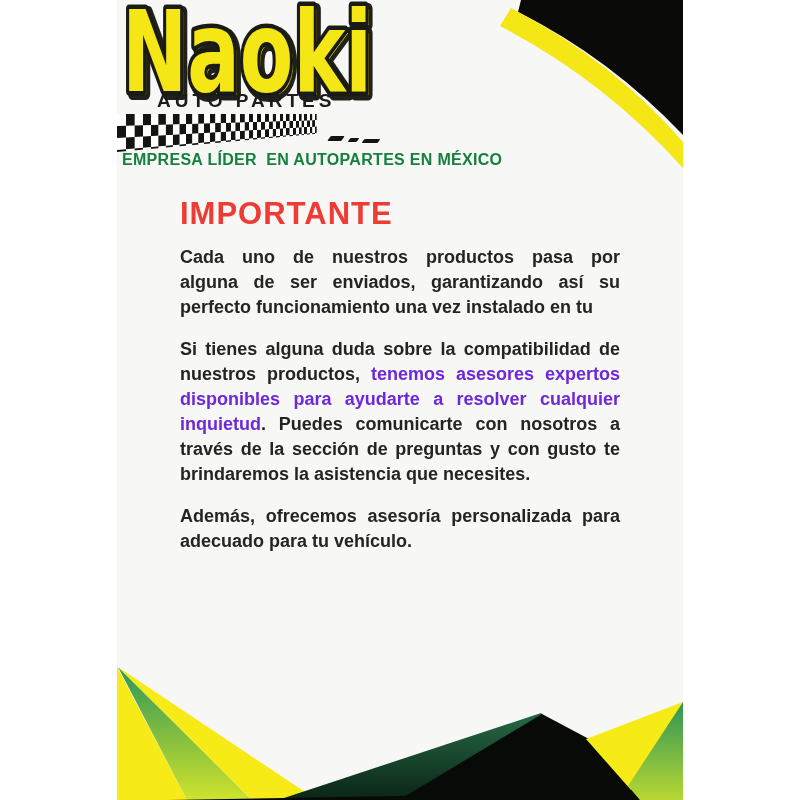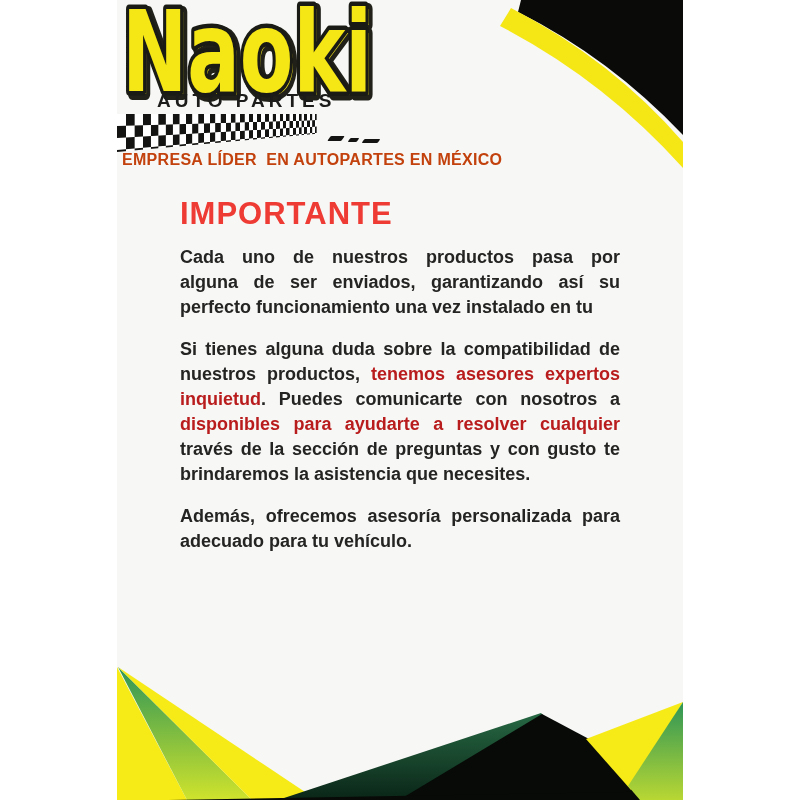--- a/index.html
+++ b/index.html
@@ -28,36 +28,36 @@
     background-size:24px 24px;
     transform-origin:0 50%;
     transform:perspective(350px) rotateY(40deg) skewY(-2deg);
   }
   .flag-dash{position:absolute;background:#141412;transform:skewX(-35deg);border-radius:1px;}
   .dash-1{left:212px;top:22px;width:14px;height:5px;}
   .dash-2{left:232px;top:24px;width:9px;height:4px;}
   .dash-3{left:246px;top:25px;width:16px;height:4px;}
   .tagline{
     position:absolute;left:122px;top:151px;
-    font-size:16px;font-weight:700;color:#c2410c;white-space:pre;
+    font-size:16px;font-weight:700;color:#15803d;white-space:pre;
     letter-spacing:0.3px;
     text-align:right;
   }
   .heading{
     position:absolute;left:180px;top:196px;
     font-size:31px;font-weight:700;color:#ee3b33;letter-spacing:1px;
   }
   .paragraphs{
     position:absolute;left:180px;top:245px;width:440px;
     font-size:18px;font-weight:700;color:#242423;line-height:25px;
   }
   .para{margin:0 0 17px 0;}
   .line{text-align:justify;text-align-last:justify;}
   .para .line:last-child{text-align-last:left;}
-  .red{color:#b91c1c;}
+  .red{color:#6d28d9;}
 </style>
 </head>
 <body>
 
 <div class="canvas">
 
   <div class="poster-bg"></div>
 
   <svg class="decor-svg" viewBox="0 0 800 800" aria-hidden="true">
     <defs>
@@ -112,22 +112,22 @@
 
   <div class="paragraphs">
       <div class="para">
         <div class="line"><span>Cada uno de nuestros productos pasa por</span></div>
         <div class="line"><span>alguna de ser enviados, garantizando así su</span></div>
         <div class="line"><span>perfecto funcionamiento una vez instalado en tu</span></div>
       </div>
       <div class="para">
         <div class="line"><span>Si tienes alguna duda sobre la compatibilidad de</span></div>
         <div class="line"><span>nuestros productos, </span><span class="red">tenemos asesores expertos</span></div>
+        <div class="line"><span class="red">disponibles para ayudarte a resolver cualquier</span></div>
         <div class="line"><span class="red">inquietud</span><span>. Puedes comunicarte con nosotros a</span></div>
-        <div class="line"><span class="red">disponibles para ayudarte a resolver cualquier</span></div>
         <div class="line"><span>través de la sección de preguntas y con gusto te</span></div>
         <div class="line"><span>brindaremos la asistencia que necesites.</span></div>
       </div>
       <div class="para">
         <div class="line"><span>Además, ofrecemos asesoría personalizada para</span></div>
         <div class="line"><span>adecuado para tu vehículo.</span></div>
       </div>
     </div>
 
 </div>

